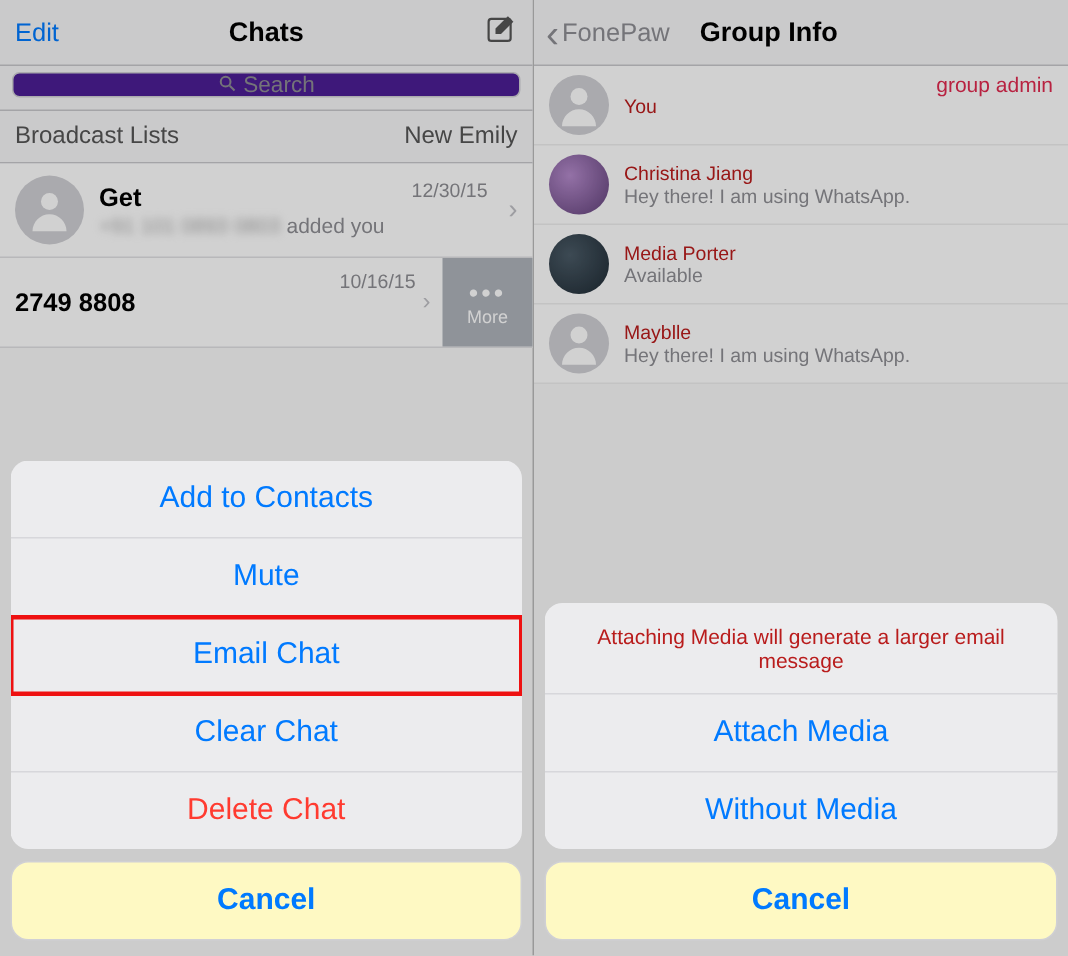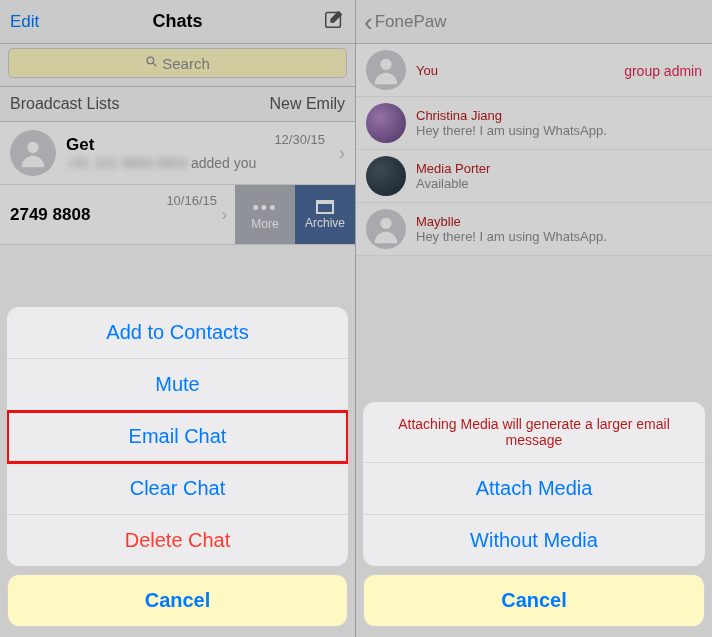--- a/index.html
+++ b/index.html
@@ -21,22 +21,22 @@
     padding:0 10px; font-size:18px;
   }
   .navbar .title { font-weight:600; color:#000; }
   .navbar .left, .navbar .right { width:60px; display:flex; align-items:center; }
   .navbar .left { justify-content:flex-start; }
   .navbar .right { justify-content:flex-end; }
   .editlink { color:#007aff; font-size:17px; }
   .compose { color:#555; }
   .searchbar { background:#f6f6f8; padding:4px 8px 8px; border-bottom:1px solid #c8c8cc; }
   .searchbox {
-    background:#fef9c3; border:1px solid #d0d0d4; border-radius:5px;
-    height:30px; display:flex; align-items:center; justify-content:center;
+    background:#4c1d95; border:1px solid #d0d0d4; border-radius:5px;
+    height:17px; display:flex; align-items:center; justify-content:center;
     color:#8e8e93; font-size:15px;
   }
   .searchbox .mag { margin-right:4px; font-size:14px; }
   .subbar {
     display:flex; justify-content:space-between; background:#f6f6f8;
     padding:8px 10px; font-size:16px; color:#555; border-bottom:1px solid #c8c8cc;
   }
   .chatrow { display:flex; align-items:center; padding:8px 10px; background:#fff; border-bottom:1px solid #e0e0e3; position:relative; }
   .avatar { width:46px; height:46px; border-radius:50%; background:#cfcfd4; margin-right:10px; flex:none; display:flex; align-items:center; justify-content:center; overflow:hidden; }
   .avatar svg { width:34px; height:34px; fill:#fff; }
@@ -60,21 +60,21 @@
     display:flex; align-items:center; padding:0 8px; font-size:18px;
   }
   .navbar2 .back { color:#8e8e93; display:flex; align-items:center; font-size:17px; }
   .navbar2 .backchev { font-size:26px; margin-right:2px; line-height:1; }
   .navbar2 .title2 { font-weight:600; color:#000; margin-left:20px; }
   .memberlist { background:#fff; }
   .member { display:flex; align-items:center; padding:6px 10px; border-bottom:1px solid #eee; position:relative; }
   .member .avatar.sm { width:40px; height:40px; }
   .member .name { font-size:13px; font-weight:500; color:#b91c1c; }
   .member .status { font-size:13px; color:#8e8e93; }
-  .member .badge { position:absolute; right:10px; top:19px; color:#e02a4f; font-size:14px; }
+  .member .badge { position:absolute; right:10px; top:4px; color:#e02a4f; font-size:14px; }
   .av-purple { background: radial-gradient(circle at 35% 35%, #b48acb, #604078); }
   .av-dark { background: radial-gradient(circle at 35% 35%, #4a5a66, #1e2a33); }
 
   
   .sheet-wrap { position:absolute; inset:0; display:flex; align-items:flex-end; }
   .sheet-dim { position:absolute; inset:0; }
   .sheet { position:relative; width:calc(100% - 14px); margin:0 7px 10px; }
   .sheet-group {
     background:#f4f4f6cc; backdrop-filter:blur(4px);
     border-radius:12px; overflow:hidden; margin-bottom:8px;
@@ -146,24 +146,20 @@
     </div>
     <div class="action-row">
       <div class="info">
         <div class="row-title">2749 8808</div>
         <div class="chev2">›</div>
         <div style="position:absolute;right:18px;top:8px;font-size:13px;color:#8e8e93">10/16/15</div>
       </div>
       <div class="btn more">
         <div class="dots">•••</div>
         <div>More</div>
-      </div>
-      <div class="btn archive">
-        <div class="box"></div>
-        <div>Archive</div>
       </div>
     </div>
   </div>
 
   <div class="sheet-wrap">
     <div class="sheet-dim"></div>
     <div class="sheet">
       <div class="sheet-group">
         <div class="sheet-option">Add to Contacts</div>
         <div class="sheet-option">Mute</div>
@@ -176,20 +172,21 @@
   </div>
 </div>
 
 <div class="panel right">
   <div class="bg">
     <div class="navbar2">
       <span class="back">
         <span class="backchev">‹</span>
         <span>FonePaw</span>
       </span>
+      <span class="title2">Group Info</span>
     </div>
     <div class="memberlist">
       <div class="member">
         <div class="avatar sm">
             <svg viewBox="0 0 24 24" fill="#fff">
               <circle cx="12" cy="8" r="4"></circle>
               <path d="M4 22c0-4.4 3.6-8 8-8s8 3.6 8 8z"></path>
             </svg>
           </div>
         <div class="body">

